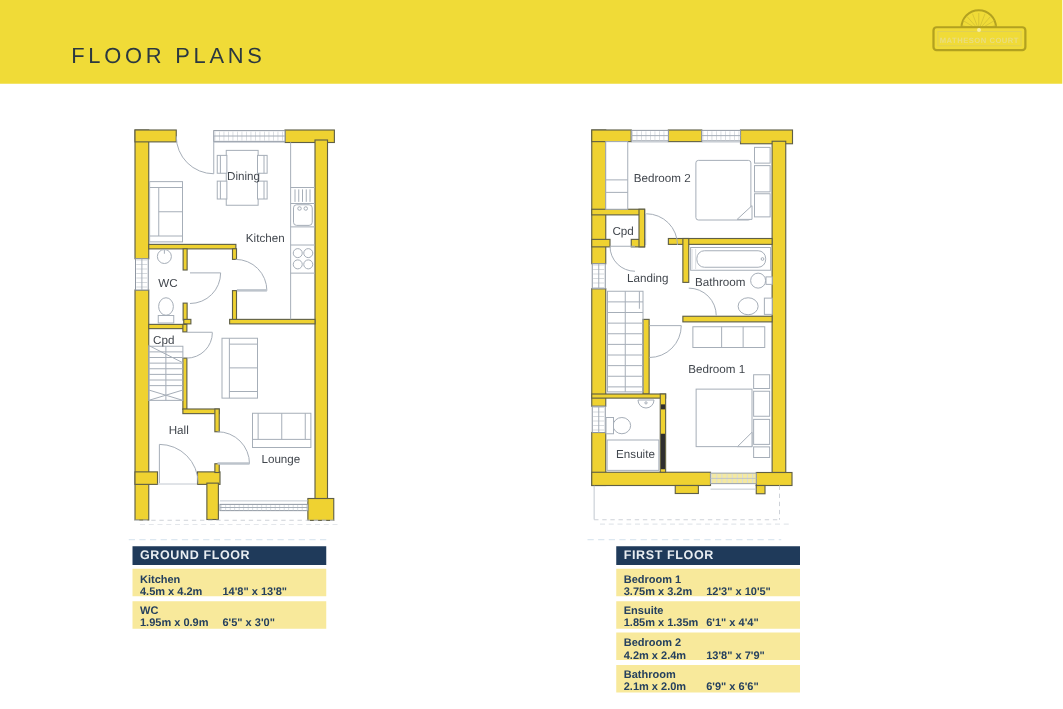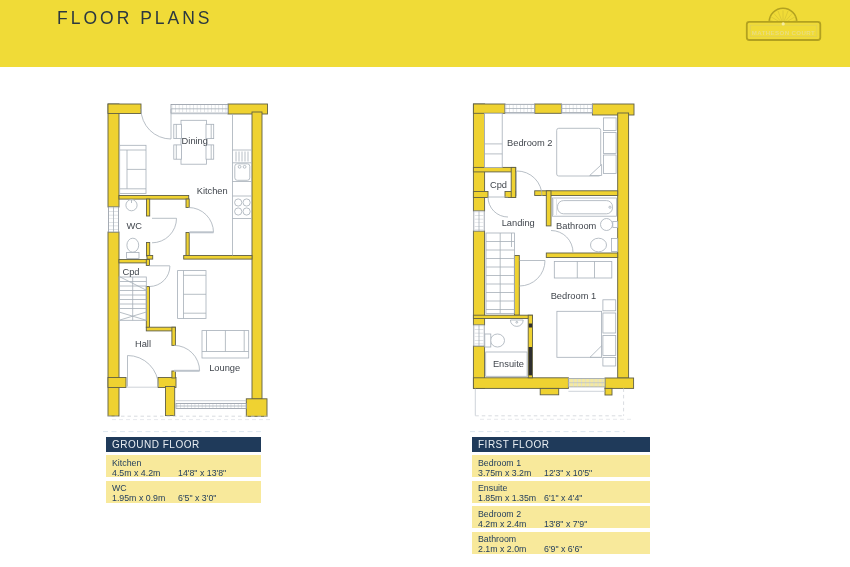--- a/index.html
+++ b/index.html
@@ -1,20 +1,20 @@
 <!DOCTYPE html>
 <html><head>
 <meta charset="utf-8">
 <style>
 html,body{margin:0;padding:0}
 body{width:850px;height:567px;position:relative;background:#ffffff;font-family:"Liberation Sans",sans-serif;overflow:hidden}
 .hdr{position:absolute;left:0;top:0;width:850px;height:67px;background:#f0db37}
-.title{position:absolute;left:57px;top:8px;font-size:17.5px;font-weight:normal;letter-spacing:3px;color:#2b3840}
+.title{position:absolute;left:57px;top:34px;font-size:17.5px;font-weight:normal;letter-spacing:3px;color:#2b3840}
 .plans{position:absolute;left:0;top:0}
-.tbl{position:absolute;font-weight:normal;color:#25405e}
+.tbl{position:absolute;font-weight:bold;color:#25405e}
 .thead{height:15px;background:#1f3a5a;color:#e9eef2;font-size:10px;letter-spacing:0.5px;line-height:15.5px;padding-left:6px}
 .row{position:relative;background:#f8e99b;margin-top:3.5px;padding:2.5px 0 0 6px;font-size:8.8px;line-height:10px;height:19.5px}
 .imp{position:absolute;left:72px;top:12.5px}
 </style>
 </head>
 <body>
 
 <div class="hdr"></div>
 
 <div class="title">FLOOR PLANS</div>
@@ -458,21 +458,21 @@
 <div class="tbl" style="left:106px;top:436.5px;width:155px">
 
   <div class="thead">GROUND FLOOR</div>
 
   <div class="row">Kitchen<br>4.5m x 4.2m<span class="imp">14'8" x 13'8"</span></div>
 
 
   <div class="row">WC<br>1.95m x 0.9m<span class="imp">6'5" x 3'0"</span></div>
 </div>
 
-<div class="tbl" style="left:472px;top:436.5px;width:178px">
+<div class="tbl" style="left:493px;top:436.5px;width:147px">
 
   <div class="thead">FIRST FLOOR</div>
 
   <div class="row">Bedroom 1<br>3.75m x 3.2m<span class="imp">12'3" x 10'5"</span></div>
 
   <div class="row">Ensuite<br>1.85m x 1.35m<span class="imp">6'1" x 4'4"</span></div>
 
   <div class="row">Bedroom 2<br>4.2m x 2.4m<span class="imp">13'8" x 7'9"</span></div>
 
   <div class="row">Bathroom<br>2.1m x 2.0m<span class="imp">6'9" x 6'6"</span></div>

